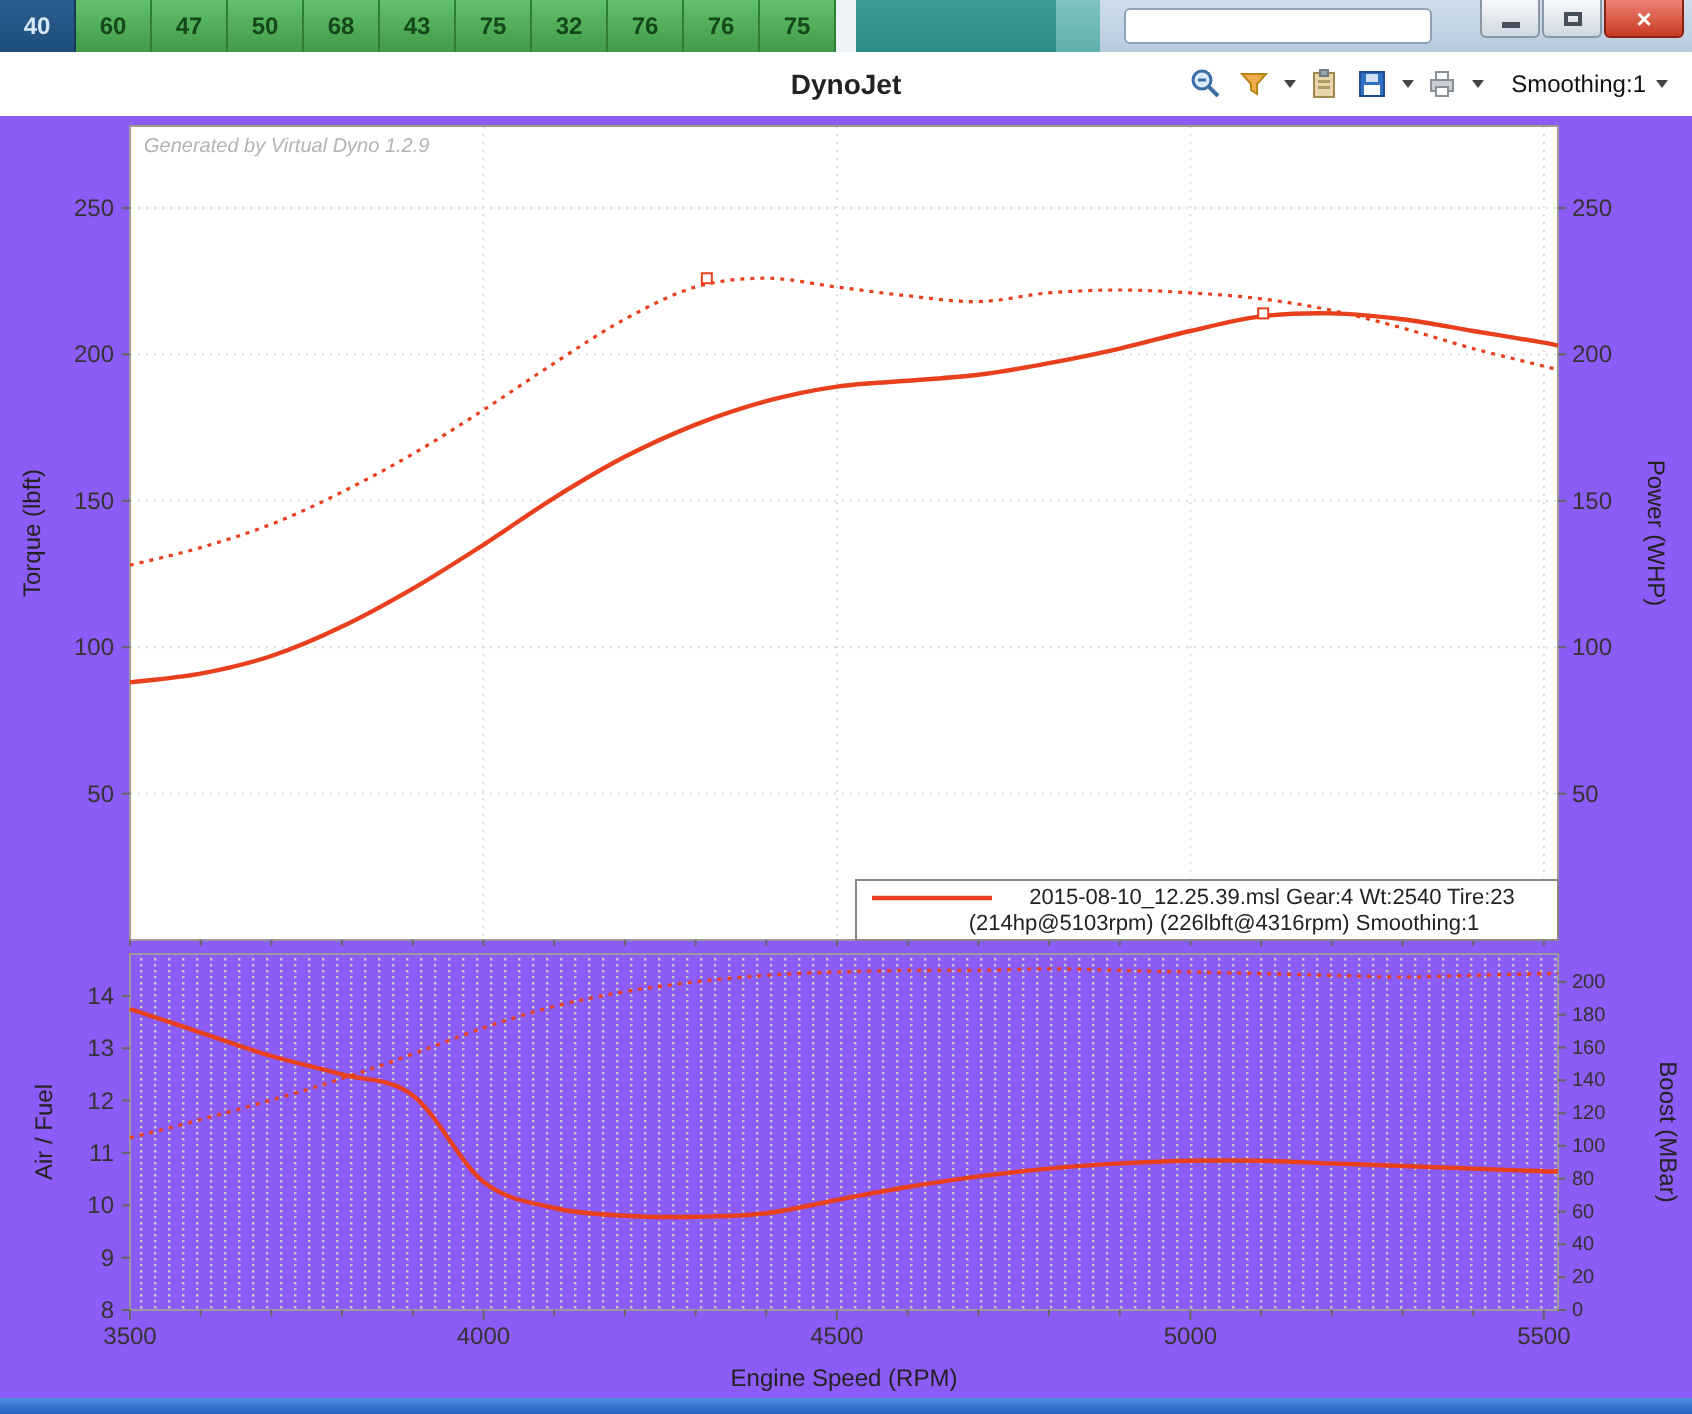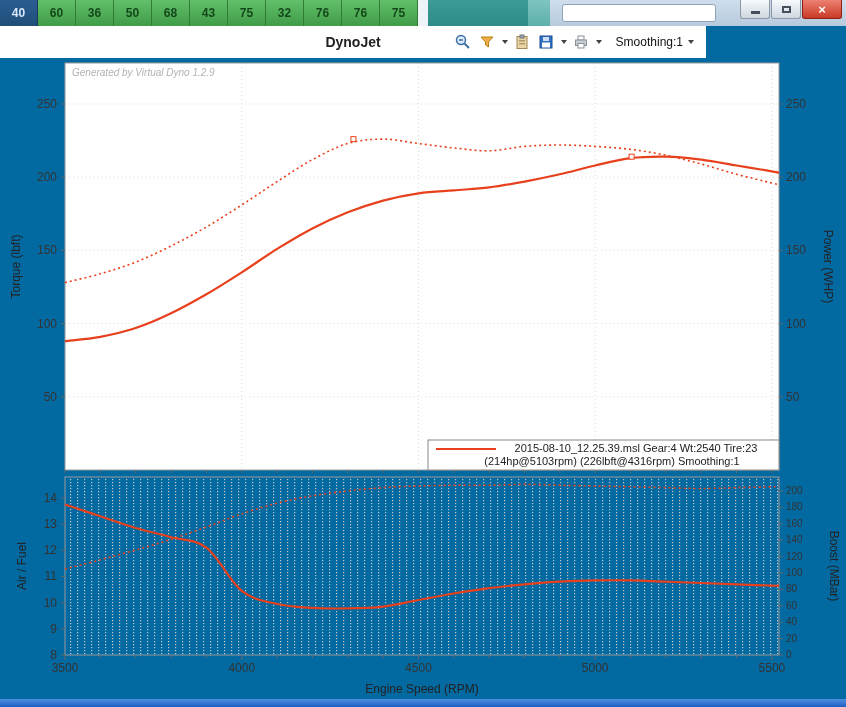--- a/index.html
+++ b/index.html
@@ -1,16 +1,16 @@
 <!DOCTYPE html>
 <html><head>
 <meta charset="utf-8">
 <style>
   html,body{margin:0;padding:0;background:#ffffff;font-family:"Liberation Sans",sans-serif;}
-  .window{position:relative;width:846px;height:707px;background:#0369a1;overflow:hidden;}
+  .window{position:relative;width:846px;height:707px;background:#8b5cf6;overflow:hidden;}
 
   
   .top-strip{position:absolute;top:0;left:0;width:846px;height:26px;background:#dfe7ee;display:flex;}
   .cells{display:flex;height:26px;}
   .cell{width:38px;height:26px;box-sizing:border-box;display:flex;align-items:center;justify-content:center;
         font-size:12px;font-weight:bold;color:#14481a;
         background:linear-gradient(#63c06a,#3f9b47);border-right:1px solid #2e7d32;}
   .cell.dark{background:linear-gradient(#2a5d92,#1f4e79);color:#d7e8f8;border-right:1px solid #163a5c;}
   .gap-white{width:10px;height:26px;background:#eef3f7;}
   .teal{width:100px;height:26px;background:linear-gradient(#3d9b97,#2e8c88);}
@@ -19,21 +19,21 @@
   .search{margin-left:12px;width:152px;height:16px;background:#ffffff;border:1px solid #8fa3b8;border-radius:3px;}
   .winbtns{position:absolute;right:4px;top:0;display:flex;}
   .wb{width:30px;height:19px;box-sizing:border-box;border:1px solid #8d98a6;border-top:none;
       background:linear-gradient(#f7fafd,#cfd7e0);display:flex;align-items:center;justify-content:center;
       border-radius:0 0 3px 3px;margin-left:1px;color:#333;font-size:12px;line-height:1;}
   .wb .minbar{width:9px;height:3px;background:#45505c;margin-top:6px;}
   .wb .maxsq{width:9px;height:7px;border:2px solid #45505c;box-sizing:border-box;background:transparent;}
   .wb.close{width:40px;background:linear-gradient(#ee8173,#c93a25);border-color:#8c2014;color:#fff;font-weight:bold;font-size:13px;}
 
   
-  .toolbar{position:absolute;top:26px;left:0;width:706px;height:32px;background:#ffffff;}
+  .toolbar{position:absolute;top:26px;left:0;width:846px;height:32px;background:#ffffff;}
   .title{position:absolute;left:50%;transform:translateX(-50%);top:8px;font-size:14px;font-weight:bold;color:#222;}
   .tools{position:absolute;right:8px;top:6px;display:flex;align-items:center;gap:4px;}
   .tool{width:20px;height:20px;display:flex;align-items:center;justify-content:center;border-radius:2px;}
   .caret{width:0;height:0;border-left:3px solid transparent;border-right:3px solid transparent;border-top:4px solid #444;margin-left:1px;}
   .smoothing{display:flex;align-items:center;gap:4px;margin-left:6px;font-size:12px;color:#111;padding:2px 4px;}
 
   
   svg{display:block;}
   svg text{font-family:"Liberation Sans",sans-serif;}
   .tick{font-size:12px;fill:#333;}
@@ -48,21 +48,21 @@
 </style>
 </head>
 <body>
 
 <div class="window">
 
   <div class="top-strip">
     <div class="cells">
         <span class="cell dark">40</span>
         <span class="cell">60</span>
-        <span class="cell">36</span>
+        <span class="cell">47</span>
         <span class="cell">50</span>
         <span class="cell">68</span>
         <span class="cell">43</span>
         <span class="cell">75</span>
         <span class="cell">32</span>
         <span class="cell">76</span>
         <span class="cell">76</span>
         <span class="cell">75</span>
       </div>
     <div class="gap-white"></div>

